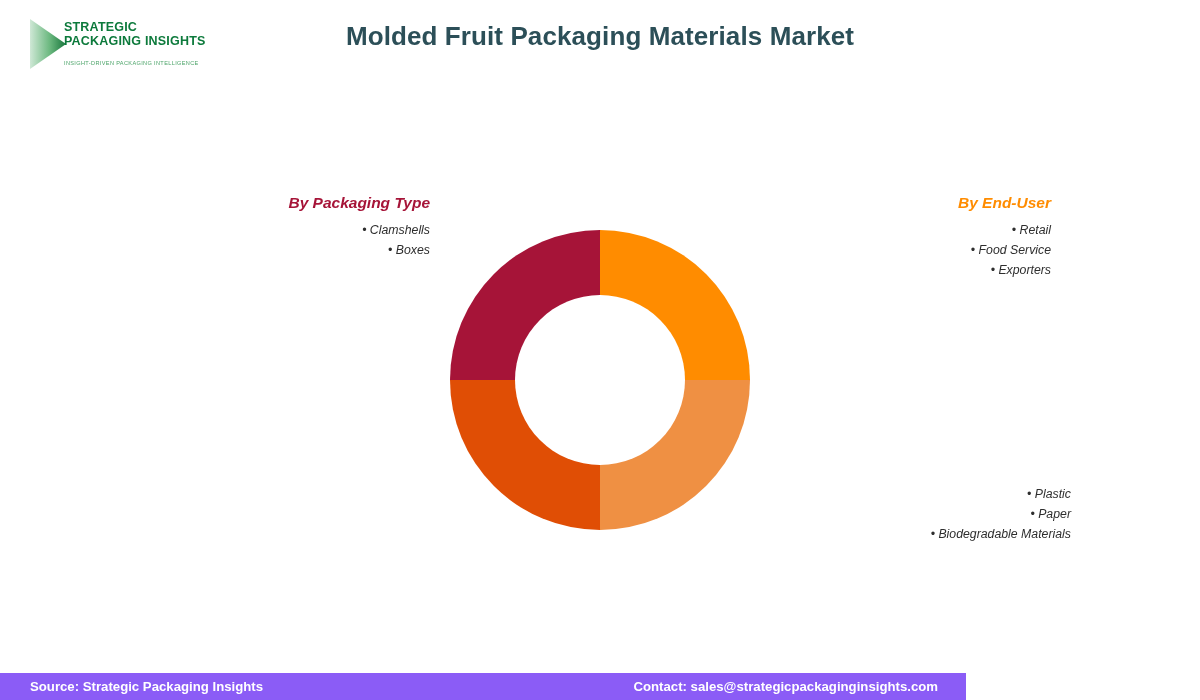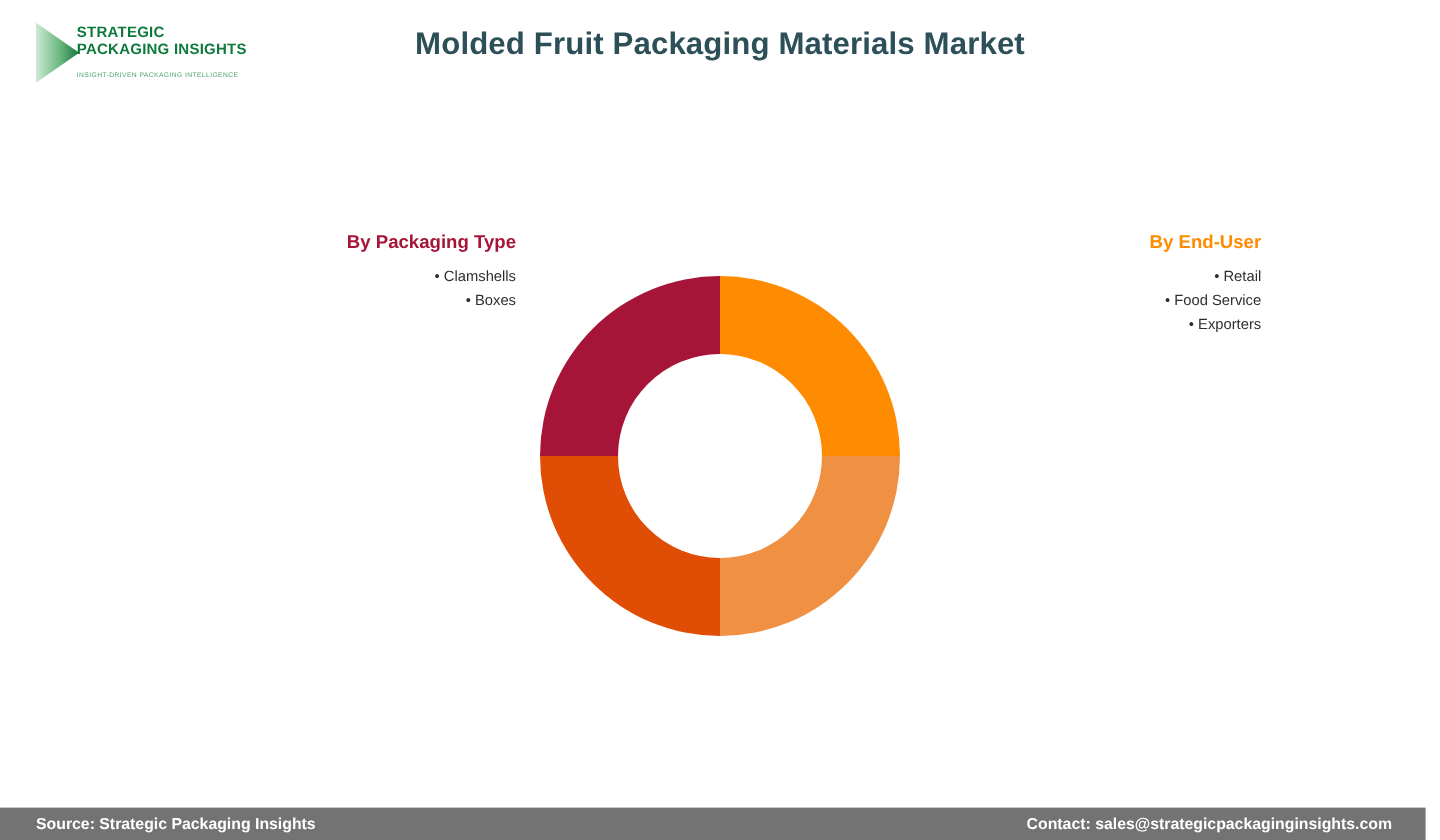--- a/index.html
+++ b/index.html
@@ -81,20 +81,21 @@
     top: 65px;
     width: 170px;
     height: 170px;
     border-radius: 50%;
     background: #ffffff;
   }
 
   
   .seg-group {
     position: absolute;
+    font-style: italic;
   }
   .seg-title {
     font-size: 15.5px;
     font-weight: bold;
     margin: 0 0 8px 0;
     white-space: nowrap;
   }
   .seg-list {
     list-style: none;
     margin: 0;
@@ -116,23 +117,23 @@
   #group-packaging-type { left: 190px; top: 194px; width: 240px; }
   #group-end-user       { left: 771px; top: 194px; width: 280px; }
   #group-application    { left: 190px; top: 483px; width: 240px; }
   #group-material-type  { left: 771px; top: 484px; width: 300px; }
 
   
   #footer-bar {
     position: absolute;
     left: 0;
     bottom: 0;
-    width: 1188px;
+    width: 966px;
     height: 27px;
-    background: #737373;
+    background: #8b5cf6;
     display: flex;
     align-items: center;
     justify-content: space-between;
   }
   #footer-source {
     margin-left: 30px;
     color: #ffffff;
     font-size: 13.2px;
     font-weight: bold;
     white-space: nowrap;
@@ -196,18 +197,23 @@
     <li>Retail</li>
     <li>Food Service</li>
     <li>Exporters</li>
   </ul>
 </div>
 
 <div class="seg-group align-right" id="group-application">
 </div>
 
 <div class="seg-group align-left" id="group-material-type">
+  <ul class="seg-list">
+    <li>Plastic</li>
+    <li>Paper</li>
+    <li>Biodegradable Materials</li>
+  </ul>
 </div>
 
 <div id="footer-bar">
   <div id="footer-source">Source: Strategic Packaging Insights</div>
   <div id="footer-contact">Contact: sales@strategicpackaginginsights.com</div>
 </div>
 
 </body></html>

